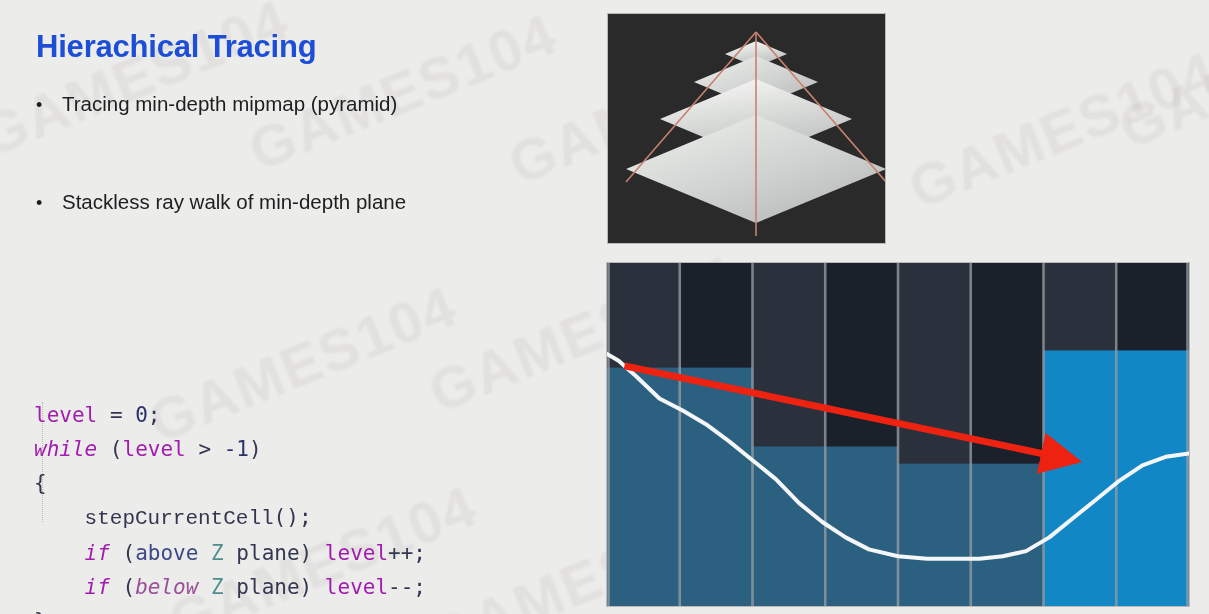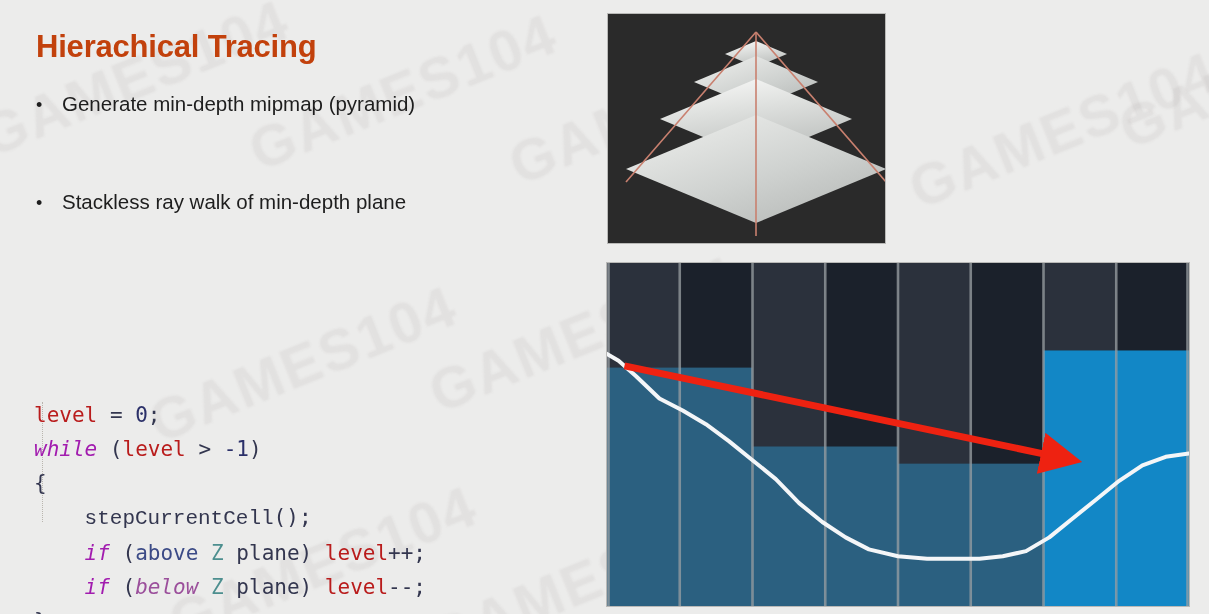--- a/index.html
+++ b/index.html
@@ -35,21 +35,21 @@
     position: absolute;
     left: 0; top: 0;
     width: 600px; height: 614px;
   }
   #slide-title {
     position: absolute;
     left: 36px;
     top: 8px;
     font-size: 31px;
     font-weight: bold;
-    color: #c2410c;
+    color: #1d4ed8;
     letter-spacing: -0.2px;
   }
   .bullet-row {
     position: absolute;
     left: 36px;
     display: flex;
     align-items: baseline;
     color: #1e1e1e;
     font-size: 20.5px;
   }
@@ -69,21 +69,21 @@
     left: 34px;
     top: 296px;
     font-family: "DejaVu Sans Mono", "Liberation Mono", monospace;
     font-size: 21px;
     line-height: 34px;
     white-space: pre;
     color: #2c2f55;
   }
   #code-block .ln { position: relative; }
   .tok-kw     { color: #a21caf; font-style: italic; }
-  .tok-var    { color: #b91c1c; }
+  .tok-var    { color: #a21caf; }
   .tok-func   { color: #33364f; font-family: Liberation Mono, monospace; }
   .tok-num    { color: #2b3069; }
   .tok-punct  { color: #33364f; }
   .tok-type   { color: #4d8f8f; }
   .tok-em     { color: #3b4a86; }
   .tok-em2    { font-style: italic; color: #9b4f9b; }
   .indent-guide {
     position: absolute;
     left: 8px;
     top: 106px;
@@ -134,21 +134,21 @@
       <div class="wm" style="left: 160px; top: 530px; font-size: 58px; transform: rotate(-22deg);">GAMES104</div>
       <div class="wm" style="left: 420px; top: 548px; font-size: 58px; transform: rotate(-22deg);">GAMES104</div>
     </div>
 
   <div id="left-col">
 
     <h1 id="slide-title">Hierachical Tracing</h1>
 
     <div class="bullet-row" id="bullet-0">
       <span class="bullet-dot">•</span>
-      <span>Generate min-depth mipmap (pyramid)</span>
+      <span>Tracing min-depth mipmap (pyramid)</span>
     </div>
 
     <div class="bullet-row" id="bullet-1">
       <span class="bullet-dot">•</span>
       <span>Stackless ray walk of min-depth plane</span>
     </div>
 
     <div id="code-block">
       <div class="indent-guide"></div>
     <div class="ln"><span class="tok-var">level</span><span class="tok-punct"> </span><span class="tok-punct">=</span><span class="tok-punct"> </span><span class="tok-num">0</span><span class="tok-punct">;</span></div><div class="ln"><span class="tok-kw">while</span><span class="tok-punct"> (</span><span class="tok-var">level</span><span class="tok-punct"> </span><span class="tok-punct">&gt;</span><span class="tok-punct"> </span><span class="tok-num">-1</span><span class="tok-punct">)</span></div><div class="ln"><span class="tok-punct">{</span></div><div class="ln"><span class="tok-punct">    </span><span class="tok-func">stepCurrentCell</span><span class="tok-punct">();</span></div><div class="ln"><span class="tok-punct">    </span><span class="tok-kw">if</span><span class="tok-punct"> (</span><span class="tok-em">above</span><span class="tok-punct"> </span><span class="tok-type">Z</span><span class="tok-punct"> plane) </span><span class="tok-var">level</span><span class="tok-punct">++;</span></div><div class="ln"><span class="tok-punct">    </span><span class="tok-kw">if</span><span class="tok-punct"> (</span><span class="tok-em2">below</span><span class="tok-punct"> </span><span class="tok-type">Z</span><span class="tok-punct"> plane) </span><span class="tok-var">level</span><span class="tok-punct">--;</span></div><div class="ln"><span class="tok-punct">}</span></div></div>

